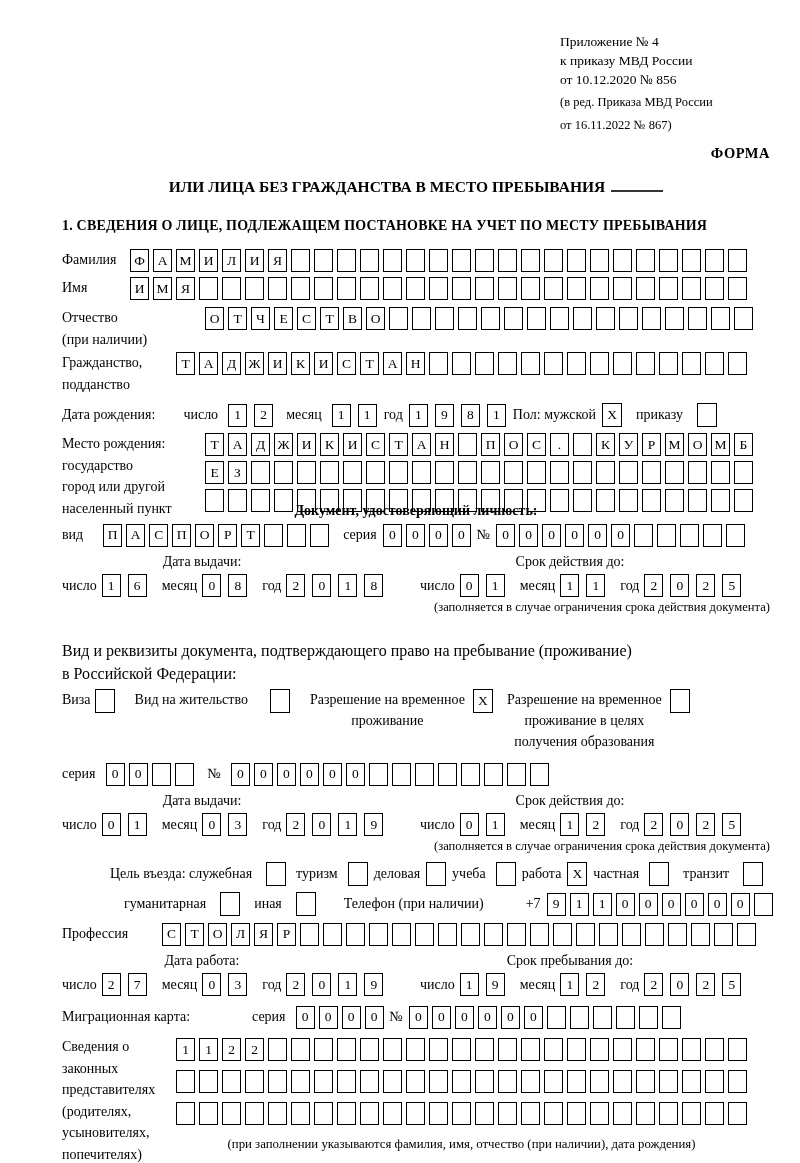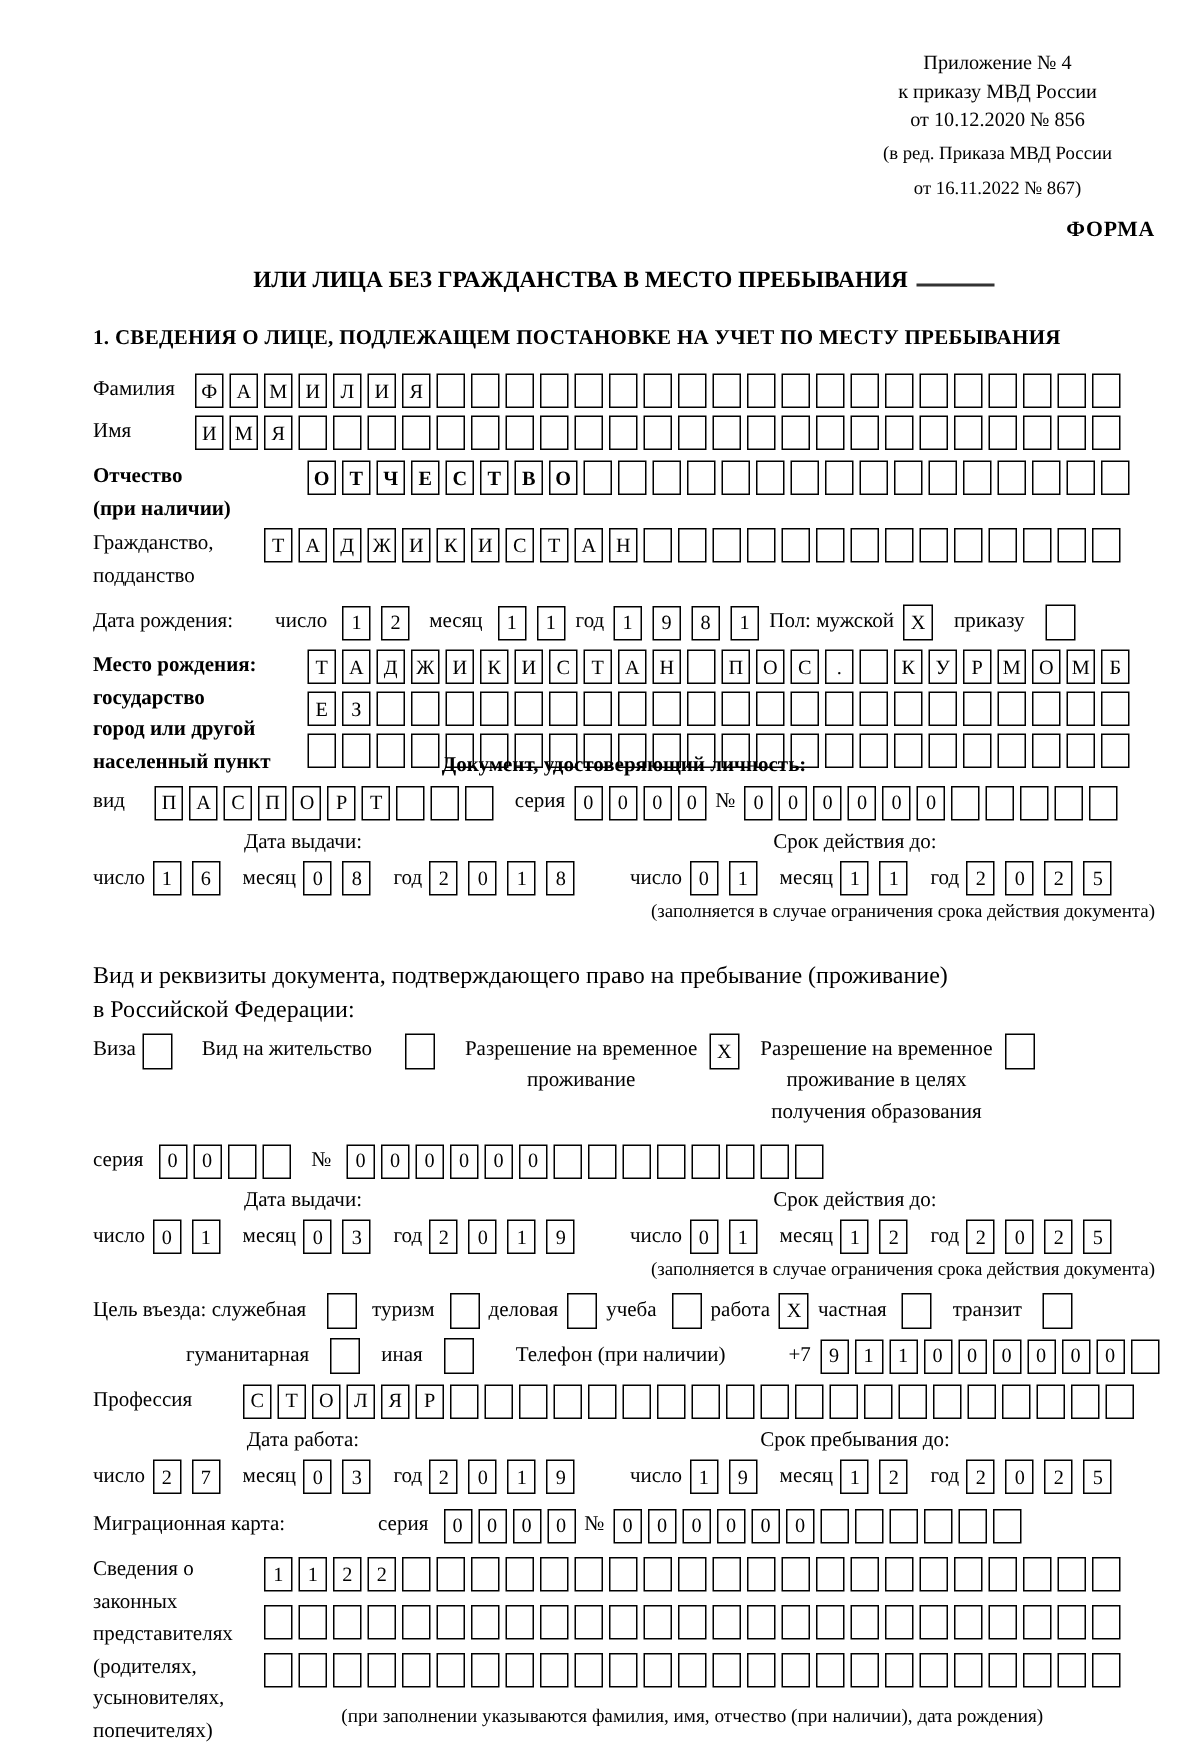--- a/index.html
+++ b/index.html
@@ -1,20 +1,20 @@
 <!DOCTYPE html>
 <html lang="ru"><head>
 <meta charset="utf-8">
 <style>
   html,body{margin:0;padding:0;background:#fff;}
   body{width:800px;height:1163px;font-family:"Liberation Serif","DejaVu Serif",serif;color:#000;overflow:hidden;}
   .page{box-sizing:border-box;width:800px;height:1163px;padding:32px 30px 20px 62px;}
 
   
-  .hdr{margin-left:498px;font-size:13.5px;line-height:19px;text-align:center;}
+  .hdr{margin-left:498px;font-size:13.5px;line-height:19px;}
   .hdr .sub{font-size:12.5px;margin-top:4px;}
   .forma{text-align:right;font-weight:bold;font-size:14.5px;margin-top:10px;letter-spacing:.5px;}
 
   
   .title{text-align:center;font-weight:bold;font-size:15.5px;line-height:22px;margin-top:14px;}
   .u-line{display:inline-block;width:52px;border-bottom:2px solid #333;height:1px;margin-left:6px;}
 
   .sect{font-weight:bold;font-size:14px;margin-top:20px;letter-spacing:.2px;}
 
   
@@ -28,21 +28,21 @@
   .dcells .cell{margin-right:7px;}
   .cb .cell{width:20px;height:24px;}
   .stack>.cells{margin-bottom:5px;display:flex;}
 
   .lblcol{flex:none;}
   .lblcol div{font-size:14px;line-height:21.5px;}
 
   .w-fam{width:68px;}
   .w-otch{width:143px;}
   .w-grazh{width:114px;}
-  .w-birth{width:143px;font-weight:bold;}
+  .w-birth{width:143px;}
   .w-repr{width:114px;}
 
   .inl{display:flex;align-items:center;white-space:nowrap;}
   .inl .lbl{line-height:24px;}
   .sp6{width:6px;flex:none;} .sp10{width:10px;flex:none;} .sp14{width:14px;flex:none;}
   .sp20{width:20px;flex:none;} .sp28{width:28px;flex:none;}
 
   .center-b{font-weight:bold;font-size:14px;text-align:center;margin-top:6px;}
 
   
@@ -146,21 +146,21 @@
         <span class="cell"></span>
         <span class="cell"></span>
         <span class="cell"></span>
         <span class="cell"></span>
         <span class="cell"></span>
         <span class="cell"></span>
         <span class="cell"></span>
       </span>
   </div>
 
-  <div class="row" style="margin-top:7px;font-weight:bold;">
+  <div class="row" style="margin-top:7px;">
     <span class="lblcol w-otch">
       <div>Отчество</div>
       <div>(при наличии)</div>
     </span>
     <span class="cells">
         <span class="cell">О</span>
         <span class="cell">Т</span>
         <span class="cell">Ч</span>
         <span class="cell">Е</span>
         <span class="cell">С</span>
@@ -551,21 +551,21 @@
             <span class="cell">2</span>
             <span class="cell">0</span>
             <span class="cell">2</span>
             <span class="cell">5</span>
           </span>
       </div>
     </div>
   </div>
   <div class="note">(заполняется в случае ограничения срока действия документа)</div>
 
-  <div class="row inl" style="margin-top:8px;">
+  <div class="row inl" style="margin-top:8px;margin-left:48px;">
     <span class="lbl">Цель въезда: служебная</span>
       <span class="sp14"></span>
     <span class="cells cb">
         <span class="cell"></span>
       </span>
       <span class="sp10"></span>
     <span class="lbl">туризм</span>
       <span class="sp10"></span>
     <span class="cells cb">
         <span class="cell"></span>

